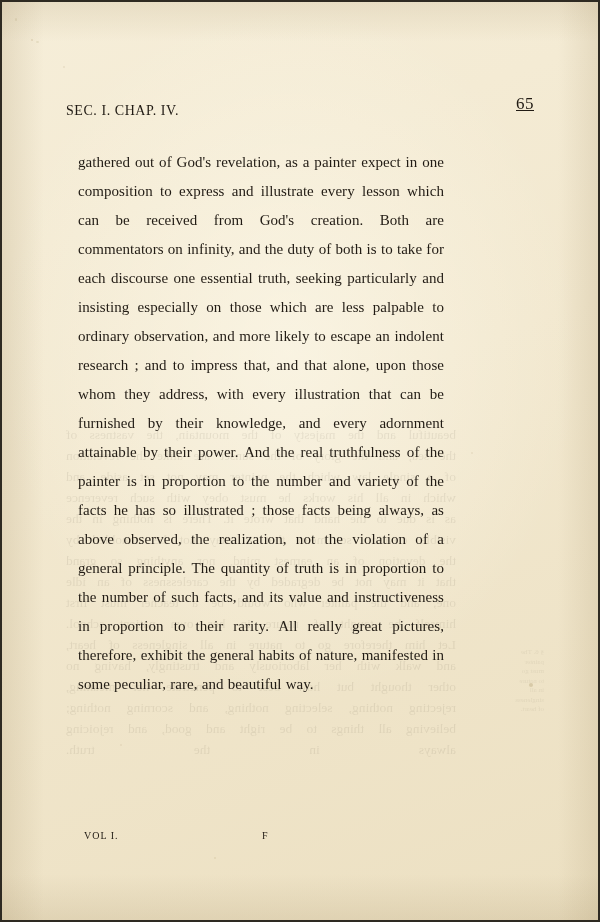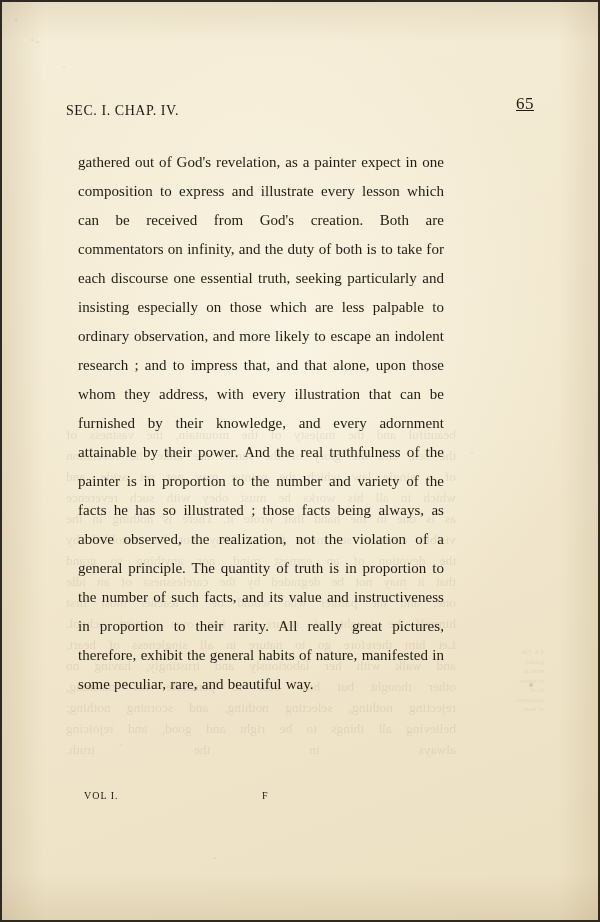--- a/index.html
+++ b/index.html
@@ -154,21 +154,21 @@
     line-height: 9.6px;
     letter-spacing: 0.1px;
     color: #241d15;
   }
   .side-note p { margin: 0; }
 
   
   .footer {
     position: absolute;
     left: 84px;
-    top: 790px;
+    top: 830px;
     width: 372px;
     height: 16px;
   }
   .footer-vol {
     position: absolute;
     left: 0;
     top: 0;
     font-size: 10px;
     letter-spacing: 1px;
     text-transform: uppercase;

